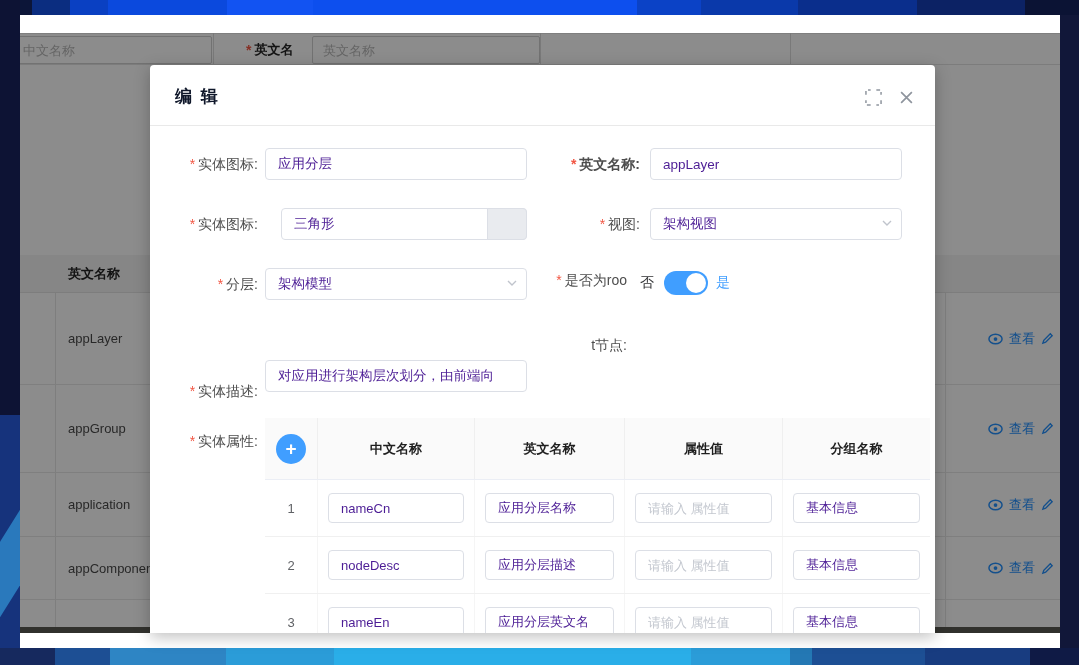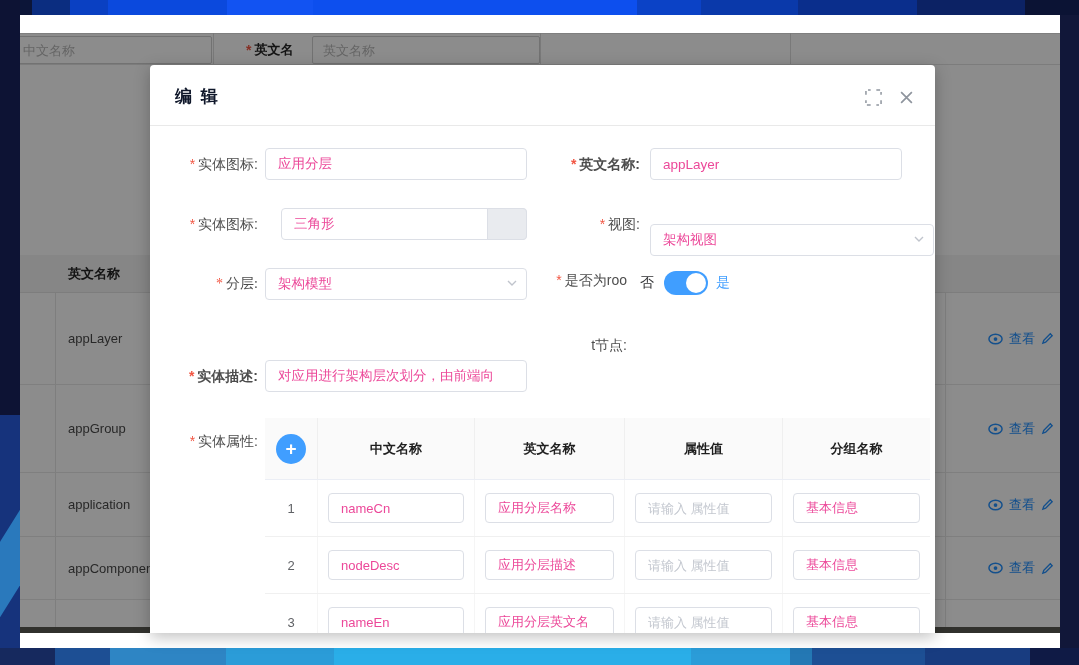--- a/index.html
+++ b/index.html
@@ -44,21 +44,21 @@
   
   .modal { left:150px; top:65px; width:785px; height:568px; background:#fff; border-radius:4px 4px 0 0;
     box-shadow:0 4px 16px rgba(0,0,0,.25); z-index:10; overflow:hidden; }
   .modal-title { left:25px; top:20px; font-size:17px; font-weight:bold; color:#0f172a; letter-spacing:2px;text-align:center; }
   .modal-head-border { left:0; top:60px; width:785px; height:1px; background:#e9e9e9; }
   .mi { color:#8f959e; cursor:pointer; }
 
   .f-label { font-size:14px; color:#4d4d4d; text-align:right; line-height:32px; white-space:nowrap; }
   .req::before { content:"*"; color:#f25643; margin-right:3px; font-size:14px; }
   .inp { border:1px solid #dcdfe6; border-radius:4px; background:#fff; height:32px; font-size:13.5px;
-    color:#ec4899; padding:0 12px; width:100%; font-family:inherit; }
+    color:#4c1d95; padding:0 12px; width:100%; font-family:inherit; }
   .inp::placeholder { color:#c3c7cf; }
   .sel-chev { position:absolute; right:9px; top:9px; color:#c0c4cc; pointer-events:none; }
   .append { background:#e9ebef; border:1px solid #dcdfe6; border-left:1px solid #dcdfe6; border-radius:0 4px 4px 0; }
 
   .switch { width:44px; height:24px; border-radius:12px; background:#409eff; position:relative; cursor:pointer; }
   .switch .knob { position:absolute; right:2px; top:2px; width:20px; height:20px; border-radius:50%; background:#fff; }
   .sw-on { color:#409eff; font-size:14px; }
   .sw-off { color:#303133; font-size:14px; }
 
   
@@ -197,47 +197,47 @@
     <div class="abs f-label" style="left:10px; top:143px; width:98px;">
       <span class="req"></span><span>实体图标:</span>
     </div>
     <div class="abs" style="left:115px; top:143px; width:262px;padding-left:16px;">
       <input class="inp" value="三角形" style="">
       <div class="abs append" style="left:222px; top:0; width:40px; height:32px;"></div>
     </div>
     <div class="abs f-label" style="left:380px; top:143px; width:110px;">
       <span class="req"></span><span>视图:</span>
     </div>
-    <div class="abs" style="left:500px; top:159px; width:284px;">
+    <div class="abs" style="left:500px; top:143px; width:252px;">
       <input class="inp" readonly="" value="架构视图" style="">
       <svg class="sel-chev" width="12" height="12" viewBox="0 0 12 12">
         <path d="M2 4 L6 8 L10 4" fill="none" stroke="currentColor" stroke-width="1.4"></path>
         </svg>
     </div>
 
-    <div class="abs f-label" style="left:10px; top:203px; width:98px;font-family:Liberation Serif, serif;">
+    <div class="abs f-label" style="left:10px; top:203px; width:98px;">
       <span class="req"></span><span>分层:</span>
     </div>
     <div class="abs" style="left:115px; top:203px; width:262px;">
       <input class="inp" readonly="" value="架构模型" style="">
       <svg class="sel-chev" width="12" height="12" viewBox="0 0 12 12">
         <path d="M2 4 L6 8 L10 4" fill="none" stroke="currentColor" stroke-width="1.4"></path>
         </svg>
     </div>
     <div class="abs f-label" style="left:370px; top:203px; width:107px; line-height:24px;">
       <span class="req"></span><span>是否为roo</span>
     </div>
     <div class="abs f-label" style="left:370px; top:234px; width:107px; line-height:24px;margin-top:34px;">t节点:</div>
     <span class="abs sw-off" style="left:490px; top:209px;">否</span>
     <div class="abs switch" style="left:514px; top:206px;">
       <div class="knob"></div>
     </div>
     <span class="abs sw-on" style="left:566px; top:209px;">是</span>
 
-    <div class="abs f-label" style="left:10px; top:295px; width:98px;font-weight:bold;">
+    <div class="abs f-label" style="left:10px; top:310px; width:98px;">
       <span class="req"></span><span>实体描述:</span>
     </div>
     <div class="abs" style="left:115px; top:295px; width:262px;">
       <input class="inp" value="对应用进行架构层次划分，由前端向" style="">
     </div>
 
     <div class="abs f-label" style="left:10px; top:360px; width:98px;">
       <span class="req"></span><span>实体属性:</span>
     </div>
 

